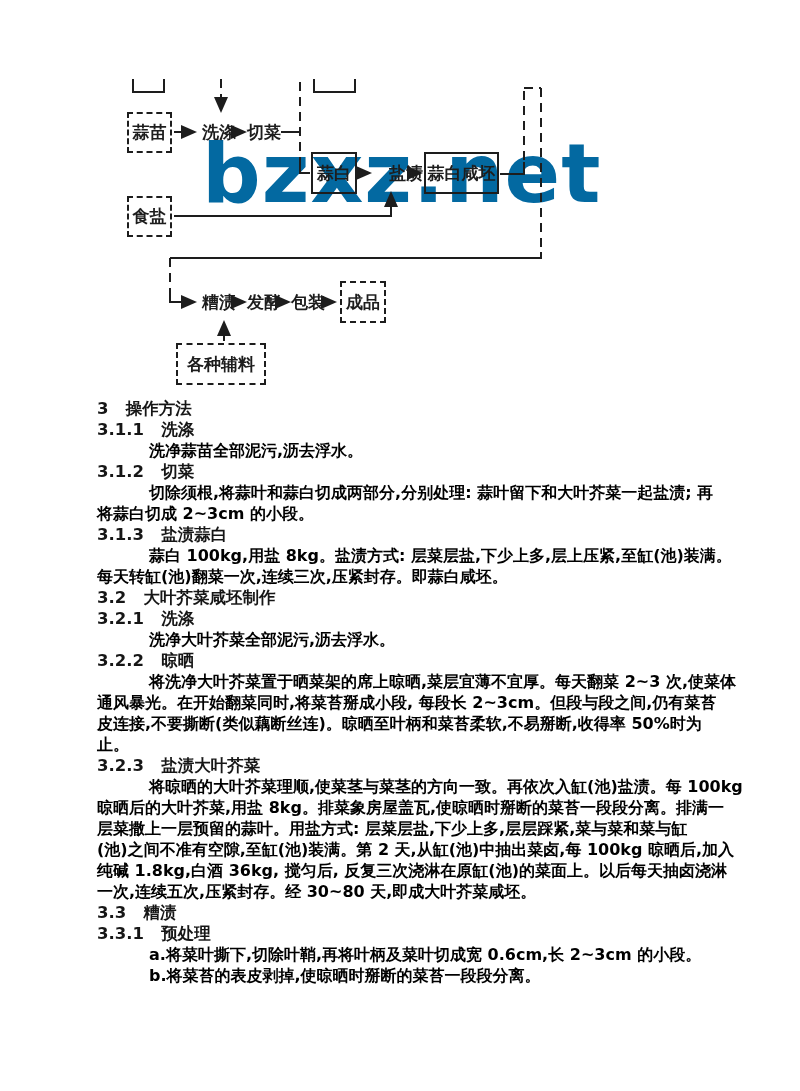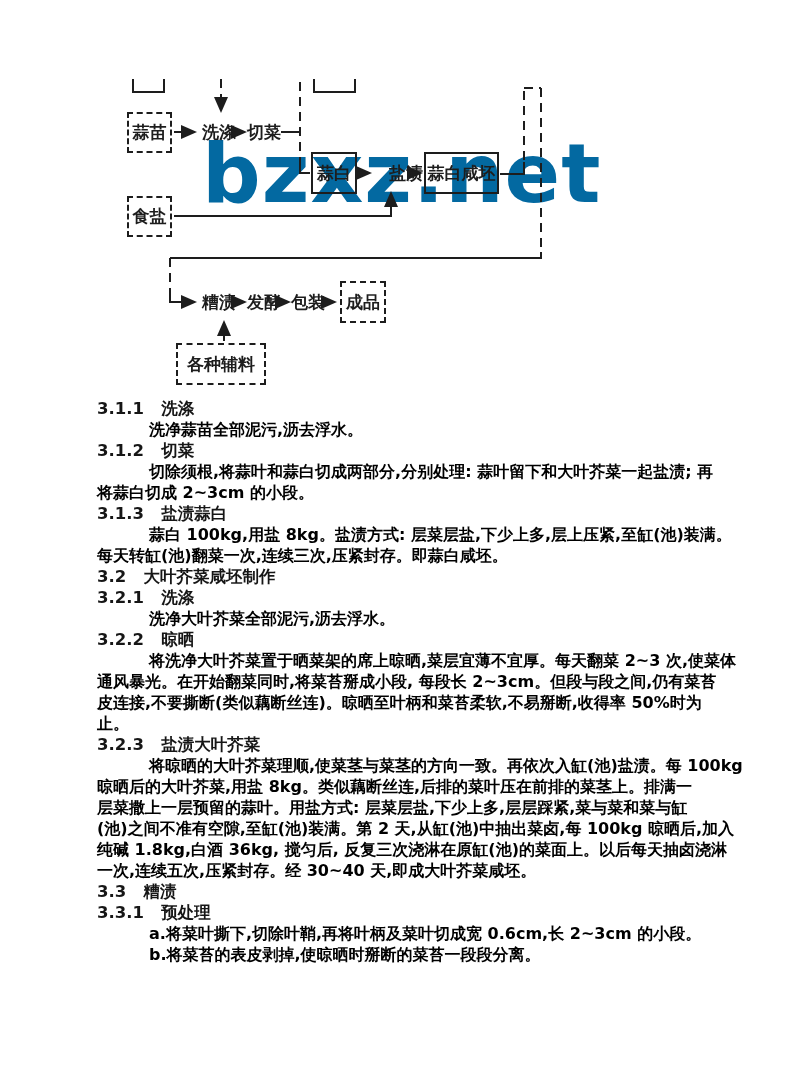--- a/index.html
+++ b/index.html
@@ -92,42 +92,43 @@
 
     <div class="fc-step st-xidi">洗涤</div>
     <div class="fc-step st-qiecai">切菜</div>
     <div class="fc-step st-yanzi">盐渍</div>
     <div class="fc-step st-zaozi">糟渍</div>
     <div class="fc-step st-fajiao">发酵</div>
     <div class="fc-step st-baozhuang">包装</div>
   </div>
 
   <div class="doc">
+      <div class="line heading">3   操作方法</div>
       <div class="line heading">3.1.1   洗涤</div>
       <div class="line para">洗净蒜苗全部泥污,沥去浮水。</div>
       <div class="line heading">3.1.2   切菜</div>
       <div class="line para">切除须根,将蒜叶和蒜白切成两部分,分别处理: 蒜叶留下和大叶芥菜一起盐渍; 再</div>
       <div class="line cont">将蒜白切成 2~3cm 的小段。</div>
       <div class="line heading">3.1.3   盐渍蒜白</div>
       <div class="line para">蒜白 100kg,用盐 8kg。盐渍方式: 层菜层盐,下少上多,层上压紧,至缸(池)装满。</div>
       <div class="line cont">每天转缸(池)翻菜一次,连续三次,压紧封存。即蒜白咸坯。</div>
       <div class="line heading">3.2   大叶芥菜咸坯制作</div>
       <div class="line heading">3.2.1   洗涤</div>
       <div class="line para">洗净大叶芥菜全部泥污,沥去浮水。</div>
       <div class="line heading">3.2.2   晾晒</div>
       <div class="line para">将洗净大叶芥菜置于晒菜架的席上晾晒,菜层宜薄不宜厚。每天翻菜 2~3 次,使菜体</div>
       <div class="line cont">通风暴光。在开始翻菜同时,将菜苔掰成小段, 每段长 2~3cm。但段与段之间,仍有菜苔</div>
       <div class="line cont">皮连接,不要撕断(类似藕断丝连)。晾晒至叶柄和菜苔柔软,不易掰断,收得率 50%时为</div>
       <div class="line cont">止。</div>
       <div class="line heading">3.2.3   盐渍大叶芥菜</div>
       <div class="line para">将晾晒的大叶芥菜理顺,使菜茎与菜茎的方向一致。再依次入缸(池)盐渍。每 100kg</div>
-      <div class="line cont">晾晒后的大叶芥菜,用盐 8kg。类似藕断丝连,后排的菜叶压在前排的菜茎上。排满一</div>
+      <div class="line cont">晾晒后的大叶芥菜,用盐 8kg。排菜象房屋盖瓦,使晾晒时掰断的菜苔一段段分离。排满一</div>
       <div class="line cont">层菜撒上一层预留的蒜叶。用盐方式: 层菜层盐,下少上多,层层踩紧,菜与菜和菜与缸</div>
       <div class="line cont">(池)之间不准有空隙,至缸(池)装满。第 2 天,从缸(池)中抽出菜卤,每 100kg 晾晒后,加入</div>
       <div class="line cont">纯碱 1.8kg,白酒 36kg, 搅匀后, 反复三次浇淋在原缸(池)的菜面上。以后每天抽卤浇淋</div>
-      <div class="line cont">一次,连续五次,压紧封存。经 30~40 天,即成大叶芥菜咸坯。</div>
+      <div class="line cont">一次,连续五次,压紧封存。经 30~80 天,即成大叶芥菜咸坯。</div>
       <div class="line heading">3.3   糟渍</div>
       <div class="line heading">3.3.1   预处理</div>
       <div class="line para">a.将菜叶撕下,切除叶鞘,再将叶柄及菜叶切成宽 0.6cm,长 2~3cm 的小段。</div>
       <div class="line para">b.将菜苔的表皮剥掉,使晾晒时掰断的菜苔一段段分离。</div>
     </div>
 
 </div>
 
 </body></html>

